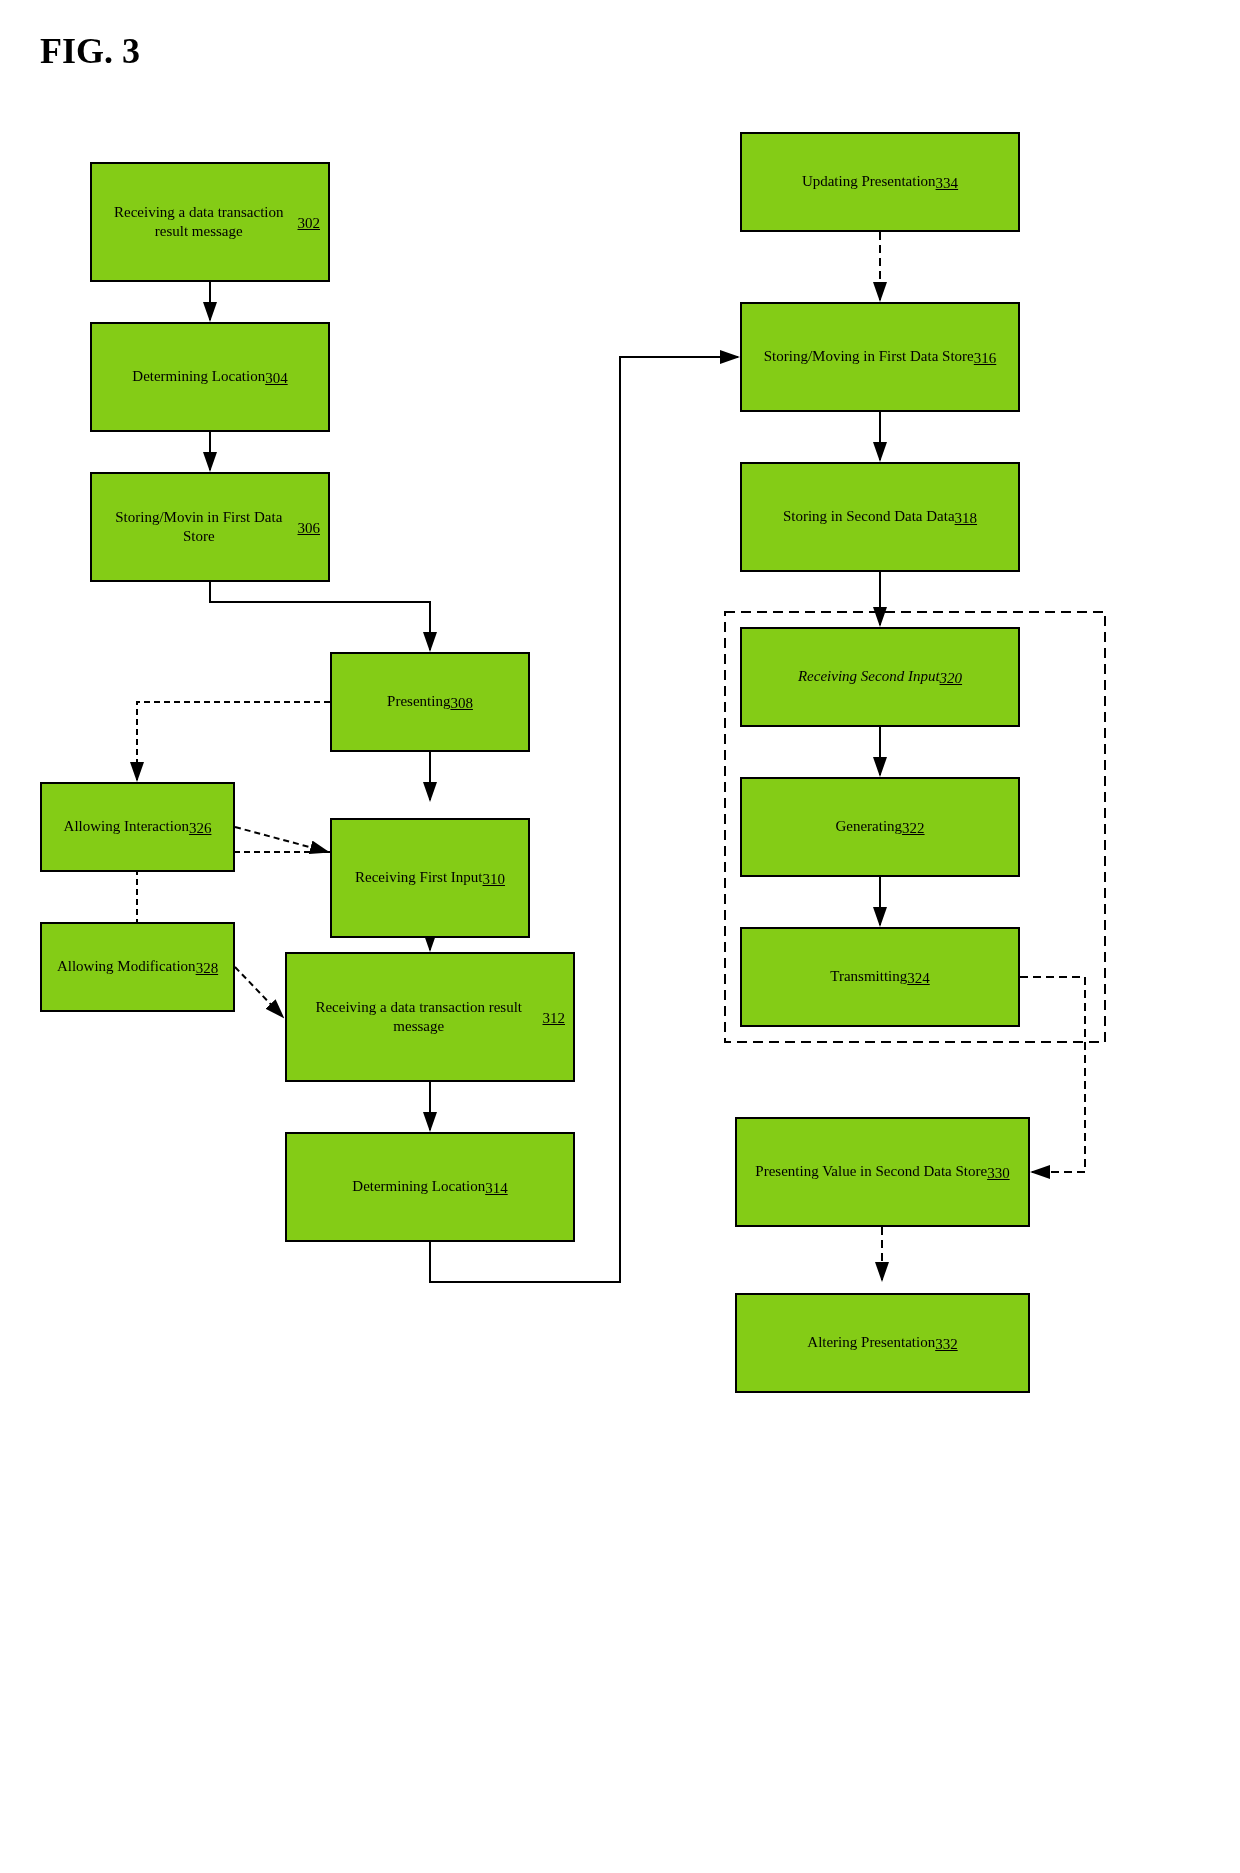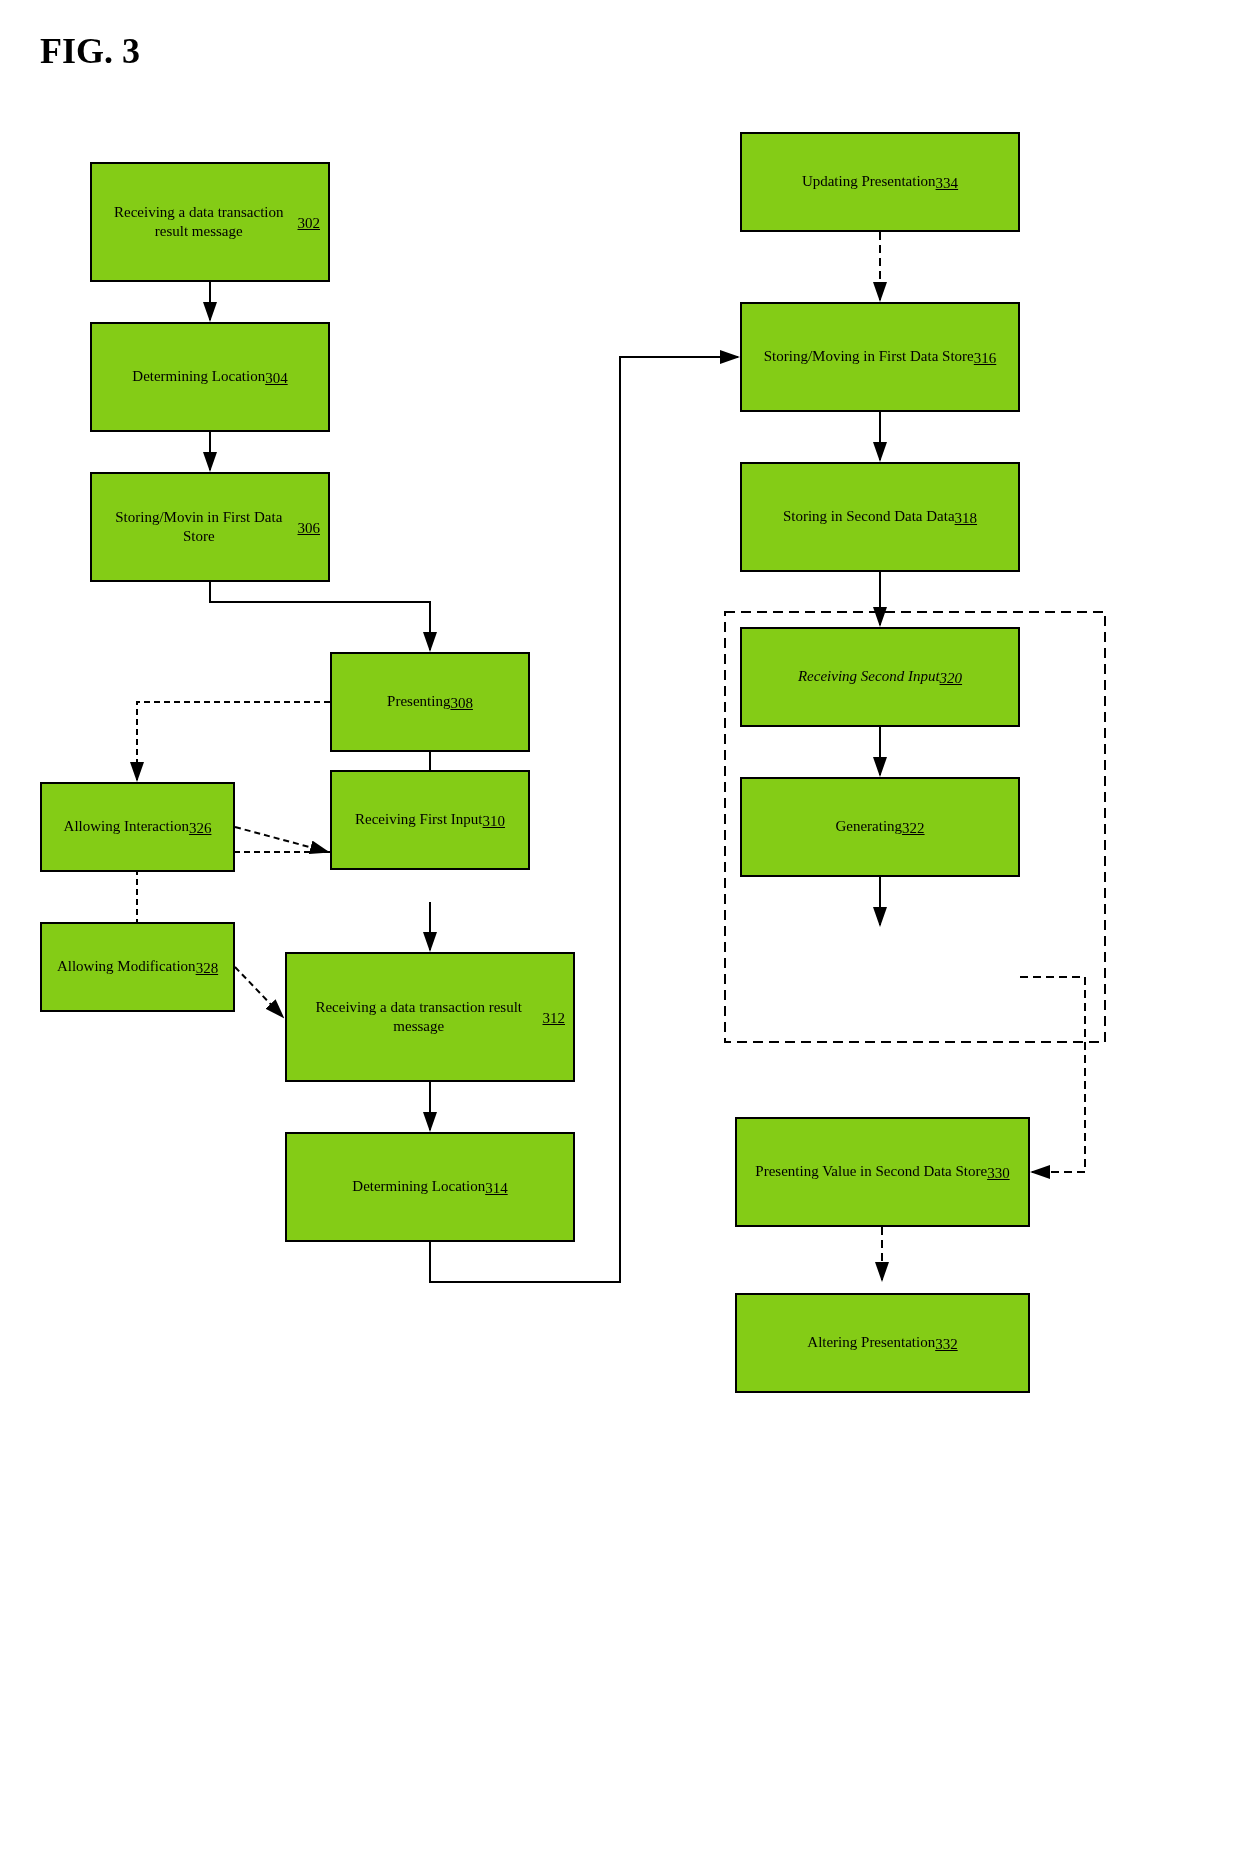--- a/index.html
+++ b/index.html
@@ -119,21 +119,21 @@
       <span class="box-num">304</span>
     </div>
     <div class="flow-box" style="left: 90px; top: 390px; width: 240px; height: 110px;">
       <span class="box-label">Storing/Movin in First Data Store</span>
       <span class="box-num">306</span>
     </div>
     <div class="flow-box" style="left: 330px; top: 570px; width: 200px; height: 100px;">
       <span class="box-label">Presenting</span>
       <span class="box-num">308</span>
     </div>
-    <div class="flow-box" style="left: 330px; top: 688px; width: 200px; height: 100px; text-align: right;">
+    <div class="flow-box" style="left: 330px; top: 736px; width: 200px; height: 120px; text-align: right;">
       <span class="box-label">Receiving First Input</span>
       <span class="box-num">310</span>
     </div>
     <div class="flow-box" style="left: 285px; top: 870px; width: 290px; height: 130px;">
       <span class="box-label">Receiving a data transaction result message</span>
       <span class="box-num">312</span>
     </div>
     <div class="flow-box" style="left: 285px; top: 1050px; width: 290px; height: 110px;">
       <span class="box-label">Determining Location</span>
       <span class="box-num">314</span>
@@ -147,20 +147,24 @@
       <span class="box-num">318</span>
     </div>
     <div class="flow-box" style="left: 740px; top: 545px; width: 280px; height: 100px; font-style: italic;">
       <span class="box-label">Receiving Second Input</span>
       <span class="box-num">320</span>
     </div>
     <div class="flow-box" style="left: 740px; top: 695px; width: 280px; height: 100px;">
       <span class="box-label">Generating</span>
       <span class="box-num">322</span>
     </div>
+    <div class="flow-box" style="left: 740px; top: 845px; width: 280px; height: 100px;">
+      <span class="box-label">Transmitting</span>
+      <span class="box-num">324</span>
+    </div>
     <div class="flow-box" style="left: 40px; top: 700px; width: 195px; height: 90px;">
       <span class="box-label">Allowing Interaction</span>
       <span class="box-num">326</span>
     </div>
     <div class="flow-box" style="left: 40px; top: 840px; width: 195px; height: 90px;">
       <span class="box-label">Allowing Modification</span>
       <span class="box-num">328</span>
     </div>
     <div class="flow-box" style="left: 735px; top: 1035px; width: 295px; height: 110px;">
       <span class="box-label">Presenting Value in Second Data Store</span>

